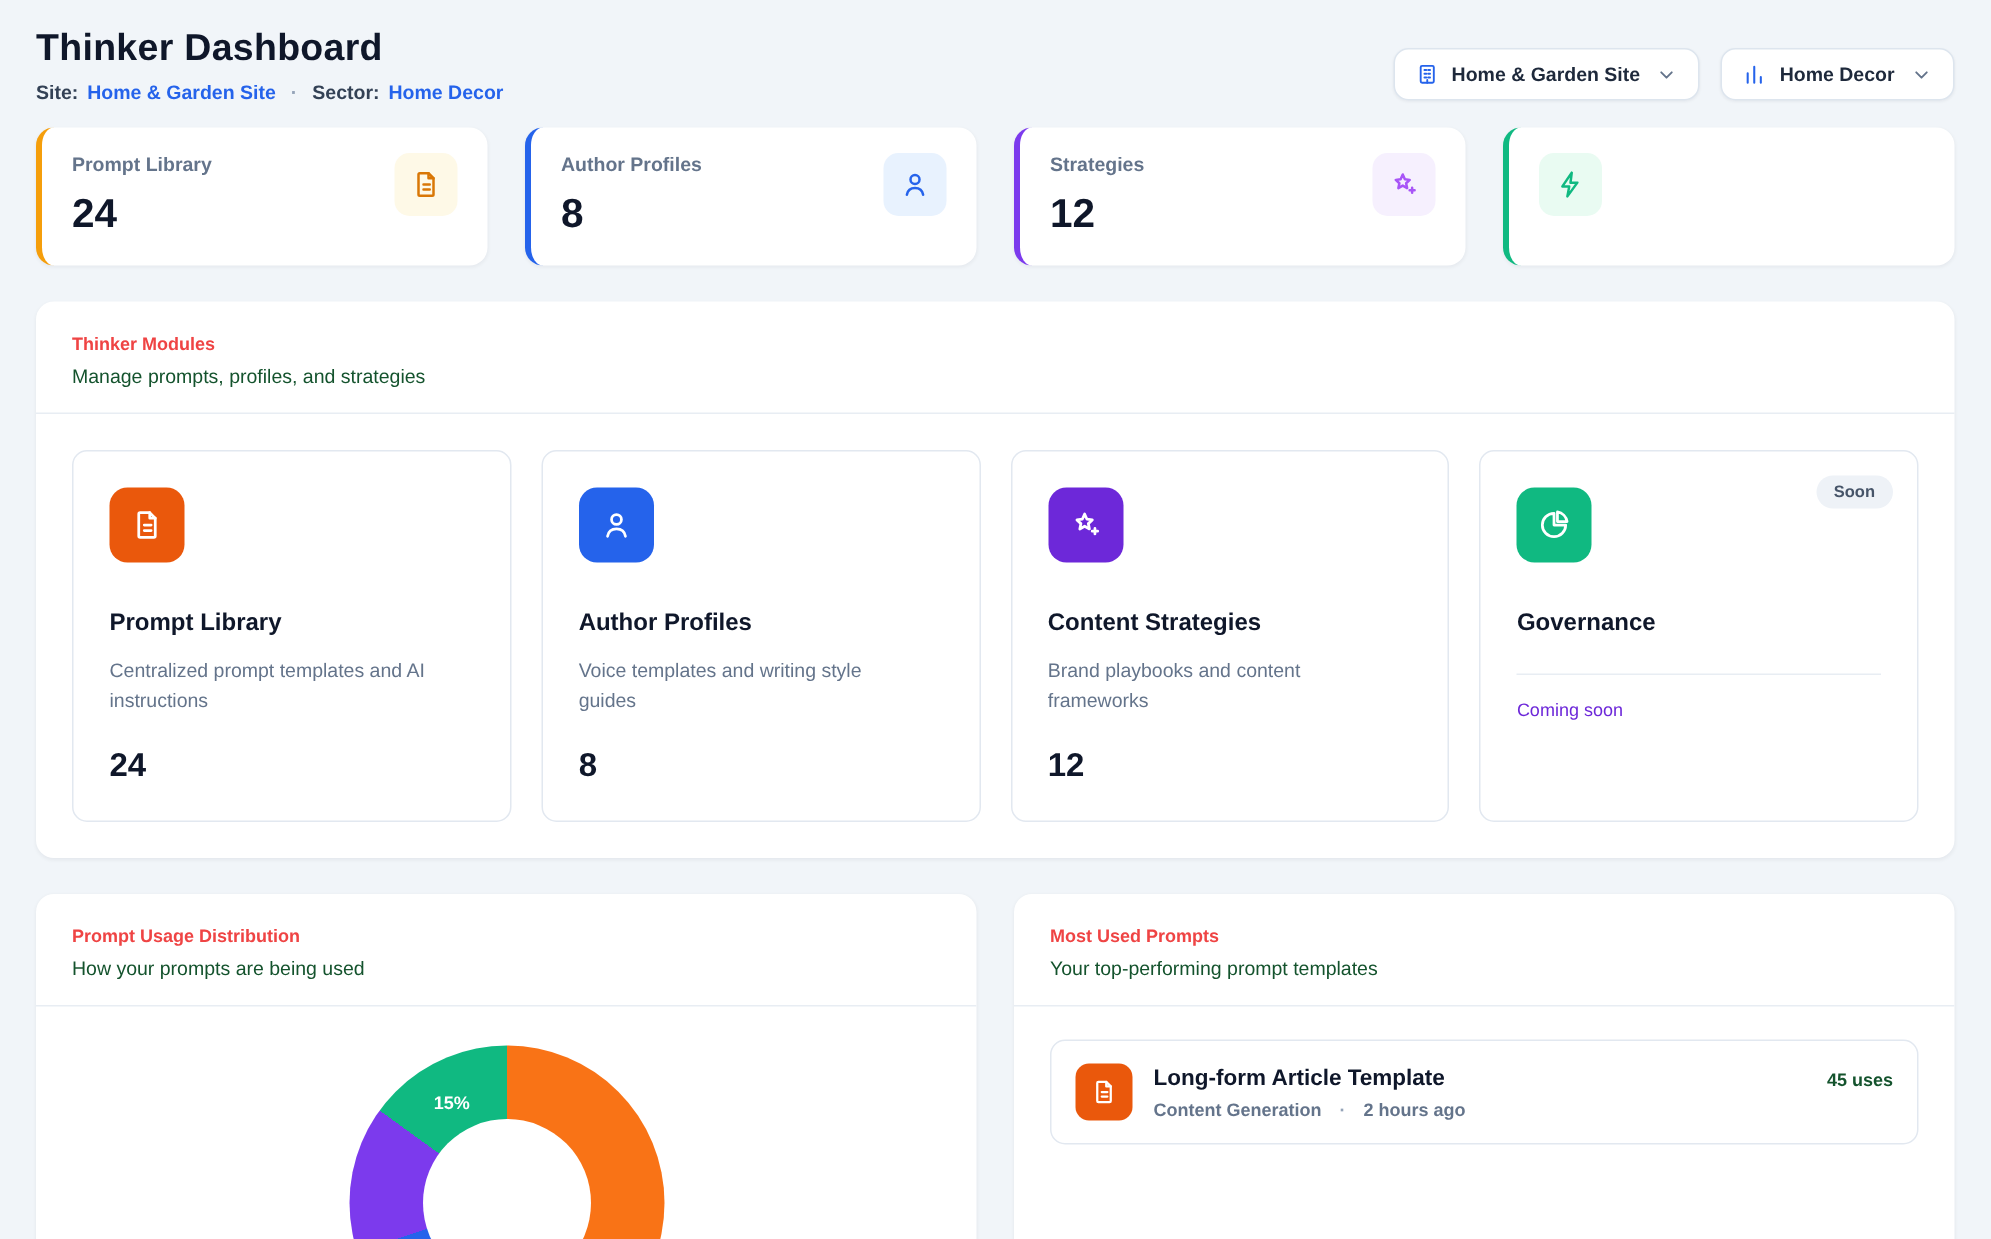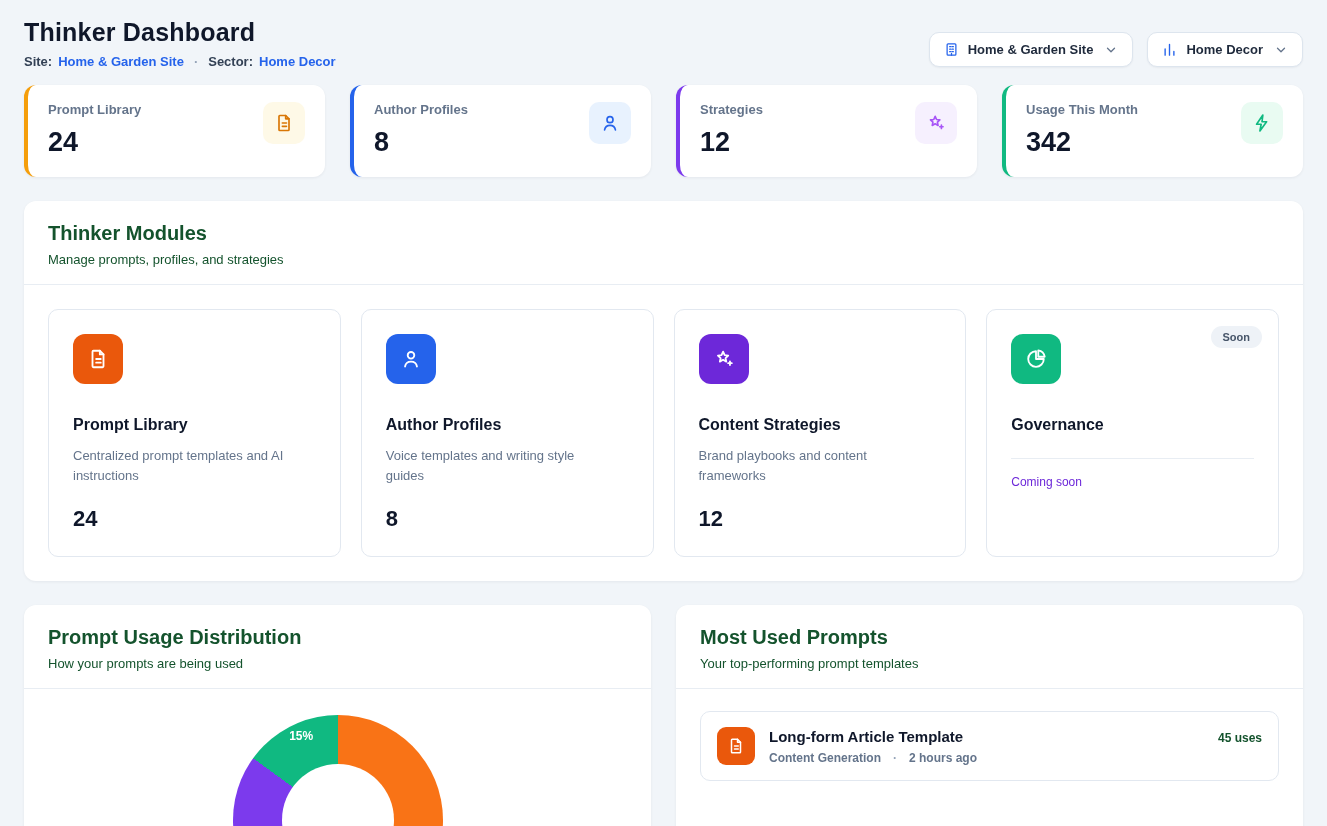--- a/index.html
+++ b/index.html
@@ -43,21 +43,21 @@
   .stat-value { font-size: 27px; font-weight: 800; color: #0f172a; margin-top: 10px; }
   .stat-icon { width: 42px; height: 42px; border-radius: 10px; display: flex; align-items: center; justify-content: center; }
   .tint-orange { background: #fef9e7; color: #d97706; }
   .tint-blue   { background: #e8f2fe; color: #2563eb; }
   .tint-purple { background: #f6f0fe; color: #a855f7; }
   .tint-green  { background: #e9fbf2; color: #10b981; }
 
   
   .panel { background: #fff; border-radius: 12px; box-shadow: 0 1px 3px rgba(15,23,42,.06); }
   .panel-head { padding: 21px 24px 17px; border-bottom: 1px solid #e8edf3; }
-  .panel-title { font-size: 20px; font-weight: 700; color: #14532d; }
+  .panel-title { font-size: 12px; font-weight: 700; color: #ef4444; }
   .panel-sub { font-size: 13px; color: #14532d; margin-top: 7px; }
 
   
   .modules-wrap { margin-top: 24px; }
   .modules-grid { display: grid; grid-template-columns: repeat(4, 1fr); gap: 20px; padding: 24px; }
   .module-card { border: 1px solid #e2e8f0; border-radius: 10px; padding: 24px; position: relative; background: #fff; cursor: pointer; min-height: 246px; }
   .module-icon { width: 50px; height: 50px; border-radius: 12px; color: #fff; display: flex; align-items: center; justify-content: center; }
   .bg-orange { background: #ea580c; }
   .bg-blue   { background: #2563eb; }
   .bg-purple { background: #6d28d9; }
@@ -162,24 +162,20 @@
         <div class="stat-value">12</div>
       </div>
       <div class="stat-icon tint-purple">
         <svg viewBox="0 0 24 24" width="20" height="20" fill="none" stroke="currentColor" stroke-width="2" stroke-linecap="round" stroke-linejoin="round">
             <path d="M11 4l1.7 3.8 3.9.5-2.9 2.7.8 3.9-3.5-2-3.5 2 .8-3.9L5.4 8.3l3.9-.5z"></path>
             <path d="M18.5 14.5v4M16.5 16.5h4"></path>
           </svg>
       </div>
     </div>
     <div class="stat-card accent-green">
-      <div>
-        <div class="stat-label">Usage This Month</div>
-        <div class="stat-value">342</div>
-      </div>
       <div class="stat-icon tint-green">
         <svg viewBox="0 0 24 24" width="20" height="20" fill="none" stroke="currentColor" stroke-width="2" stroke-linecap="round" stroke-linejoin="round">
             <path d="M13 2.5L5.5 13.5H11l-1.5 8L17.5 10.5H12z"></path>
           </svg>
       </div>
     </div>
   </section>
 
   <section class="panel modules-wrap">
     <div class="panel-head">
@@ -243,21 +239,21 @@
   <section class="bottom">
 
     <div class="panel">
       <div class="panel-head">
         <div class="panel-title">Prompt Usage Distribution</div>
         <div class="panel-sub">How your prompts are being used</div>
       </div>
       <div class="chart-body">
         <div class="donut" style="background: conic-gradient(rgb(249, 115, 22) 0deg, rgb(249, 115, 22) 162deg, rgb(37, 99, 235) 162deg, rgb(37, 99, 235) 252deg, rgb(124, 58, 237) 252deg, rgb(124, 58, 237) 306deg, rgb(16, 185, 129) 306deg, rgb(16, 185, 129) 360deg);">
           <div class="donut-hole"></div>
-        <span class="donut-label" style="left: 68.6808px; top: 21px;">15%</span>
+        <span class="donut-label" style="left: 68.6808px; top: 38px;">15%</span>
           </div>
       </div>
     </div>
 
     <div class="panel">
       <div class="panel-head">
         <div class="panel-title">Most Used Prompts</div>
         <div class="panel-sub">Your top-performing prompt templates</div>
       </div>
       <div class="prompts-body">

